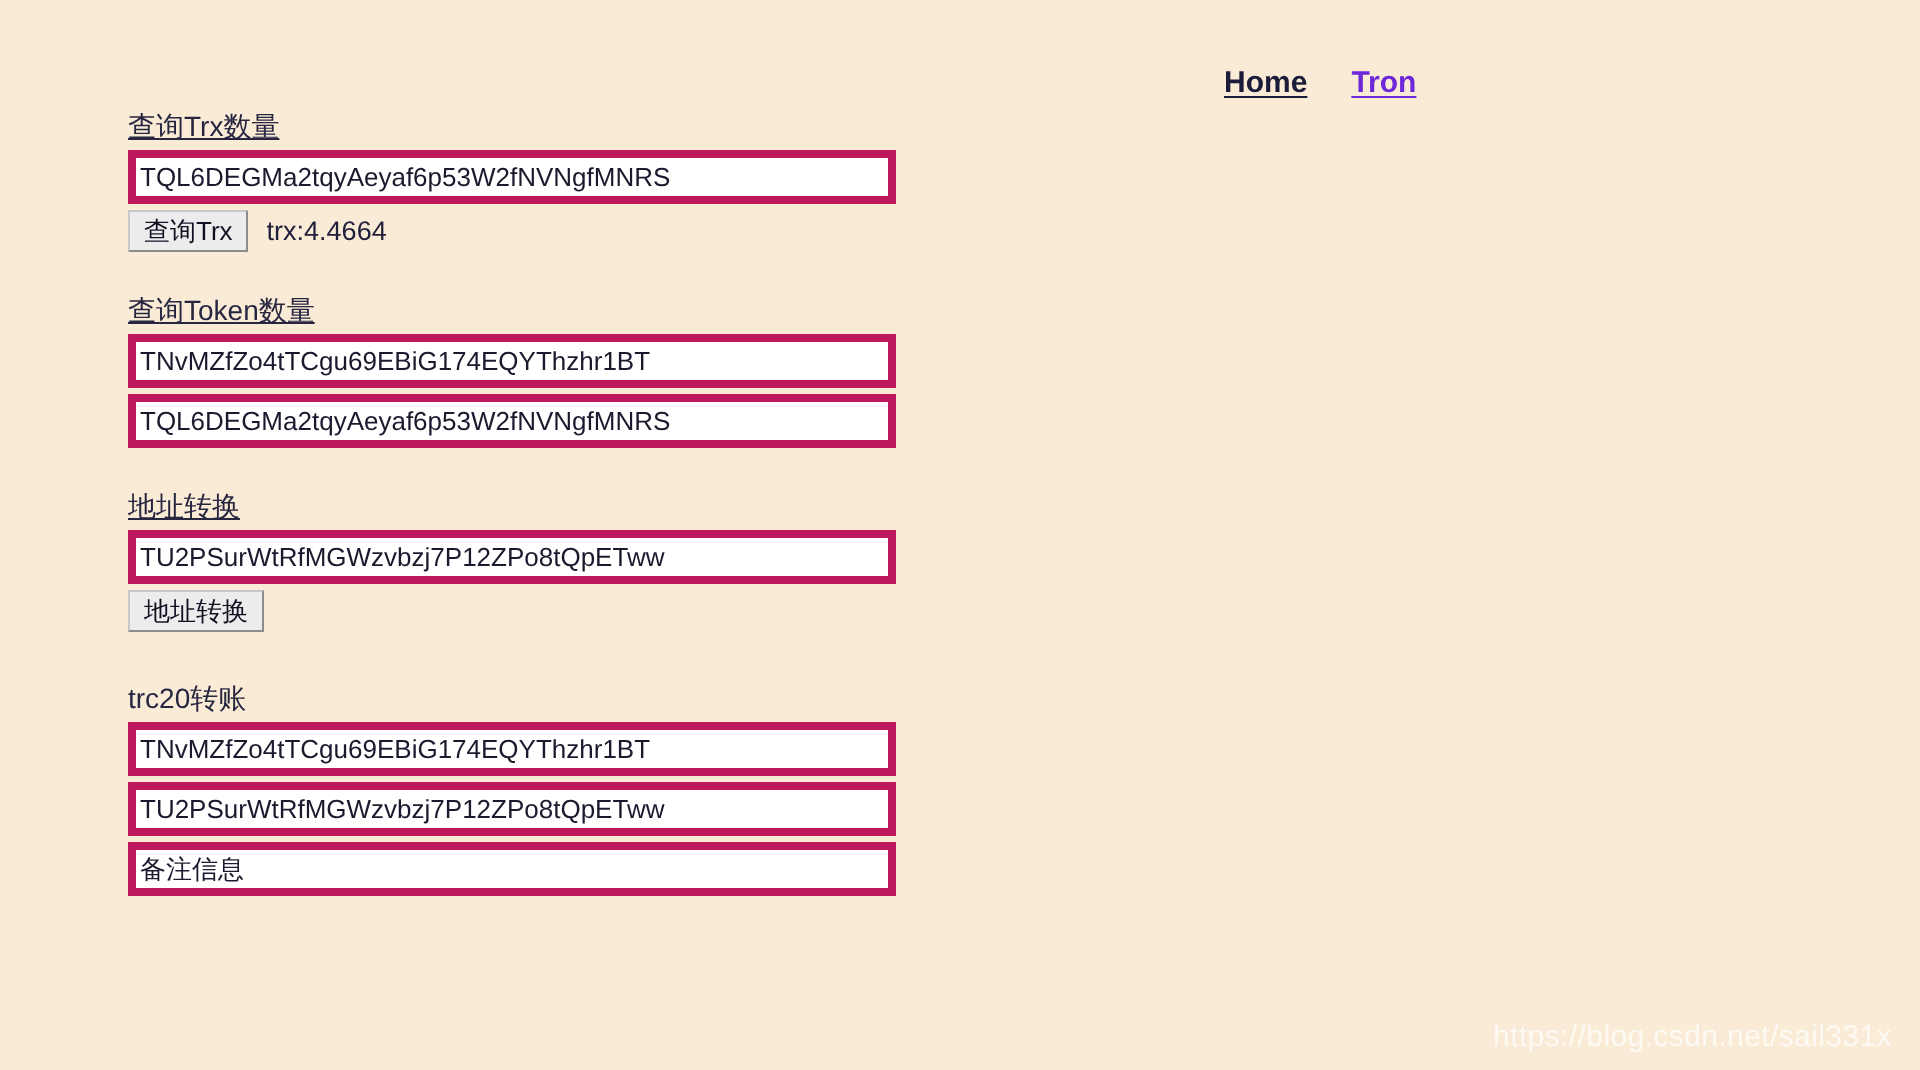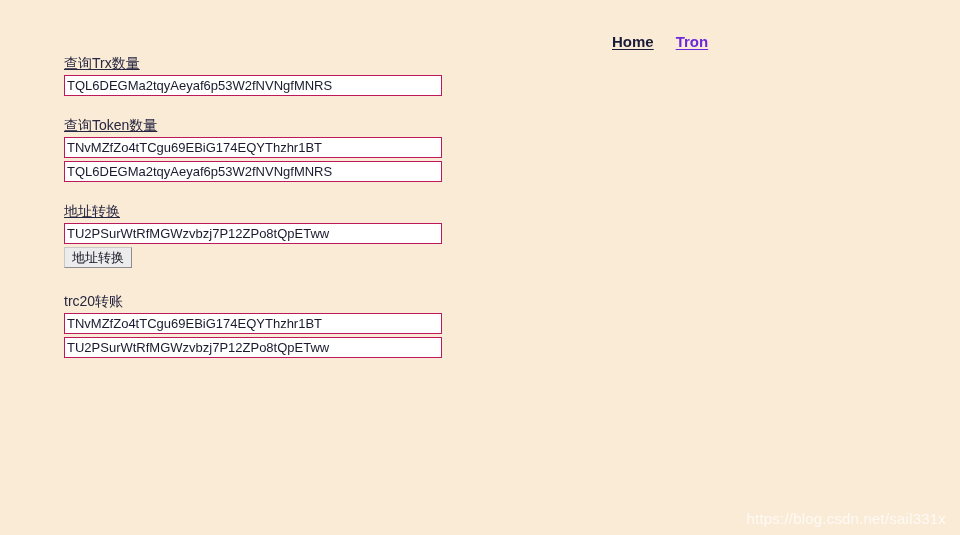--- a/index.html
+++ b/index.html
@@ -55,21 +55,21 @@
   }
   .sec-title.underlined { text-decoration: underline; text-underline-offset: 1px; }
 
   .field {
     display: block;
     width: 372px;
     height: 17px;
     line-height: 17px;
     padding: 1px 2px;
     margin: 0 0 3px 0;
-    border: 1px solid #be185d;
+    border: 4px solid #be185d;
     background: #ffffff;
     font-family: "Liberation Sans", "DejaVu Sans", sans-serif;
     font-size: 13px;
     color: #1a1a2e;
     box-sizing: content-box;
     outline: none;
   }
 
   .btn-row {
     display: flex;
@@ -119,20 +119,24 @@
 <div class="nav">
   <a class="nav-home">Home</a>
   <a class="nav-tron">Tron</a>
 </div>
 
 <div class="content">
 
   <div class="section">
     <div class="sec-title underlined">查询Trx数量</div>
     <input class="field" type="text" value="TQL6DEGMa2tqyAeyaf6p53W2fNVNgfMNRS" style="">
+    <div class="btn-row">
+      <button class="btn">查询Trx</button>
+      <span class="result">trx:4.4664</span>
+    </div>
   </div>
 
   <div class="gap-md"></div>
 
   <div class="section">
     <div class="sec-title underlined">查询Token数量</div>
     <input class="field" type="text" value="TNvMZfZo4tTCgu69EBiG174EQYThzhr1BT" style="">
     <input class="field" type="text" value="TQL6DEGMa2tqyAeyaf6p53W2fNVNgfMNRS" style="">
   </div>
 
@@ -145,20 +149,21 @@
       <button class="btn">地址转换</button>
     </div>
   </div>
 
   <div class="gap-lg"></div>
 
   <div class="section">
     <div class="sec-title">trc20转账</div>
     <input class="field" type="text" value="TNvMZfZo4tTCgu69EBiG174EQYThzhr1BT" style="">
     <input class="field" type="text" value="TU2PSurWtRfMGWzvbzj7P12ZPo8tQpETww" style="">
+    <input class="field" type="text" value="备注信息" style="">
   </div>
 
   <div class="gap-md"></div>
 
 
 </div>
 
 <div class="watermark">https://blog.csdn.net/sail331x</div>
 
 </body></html>

